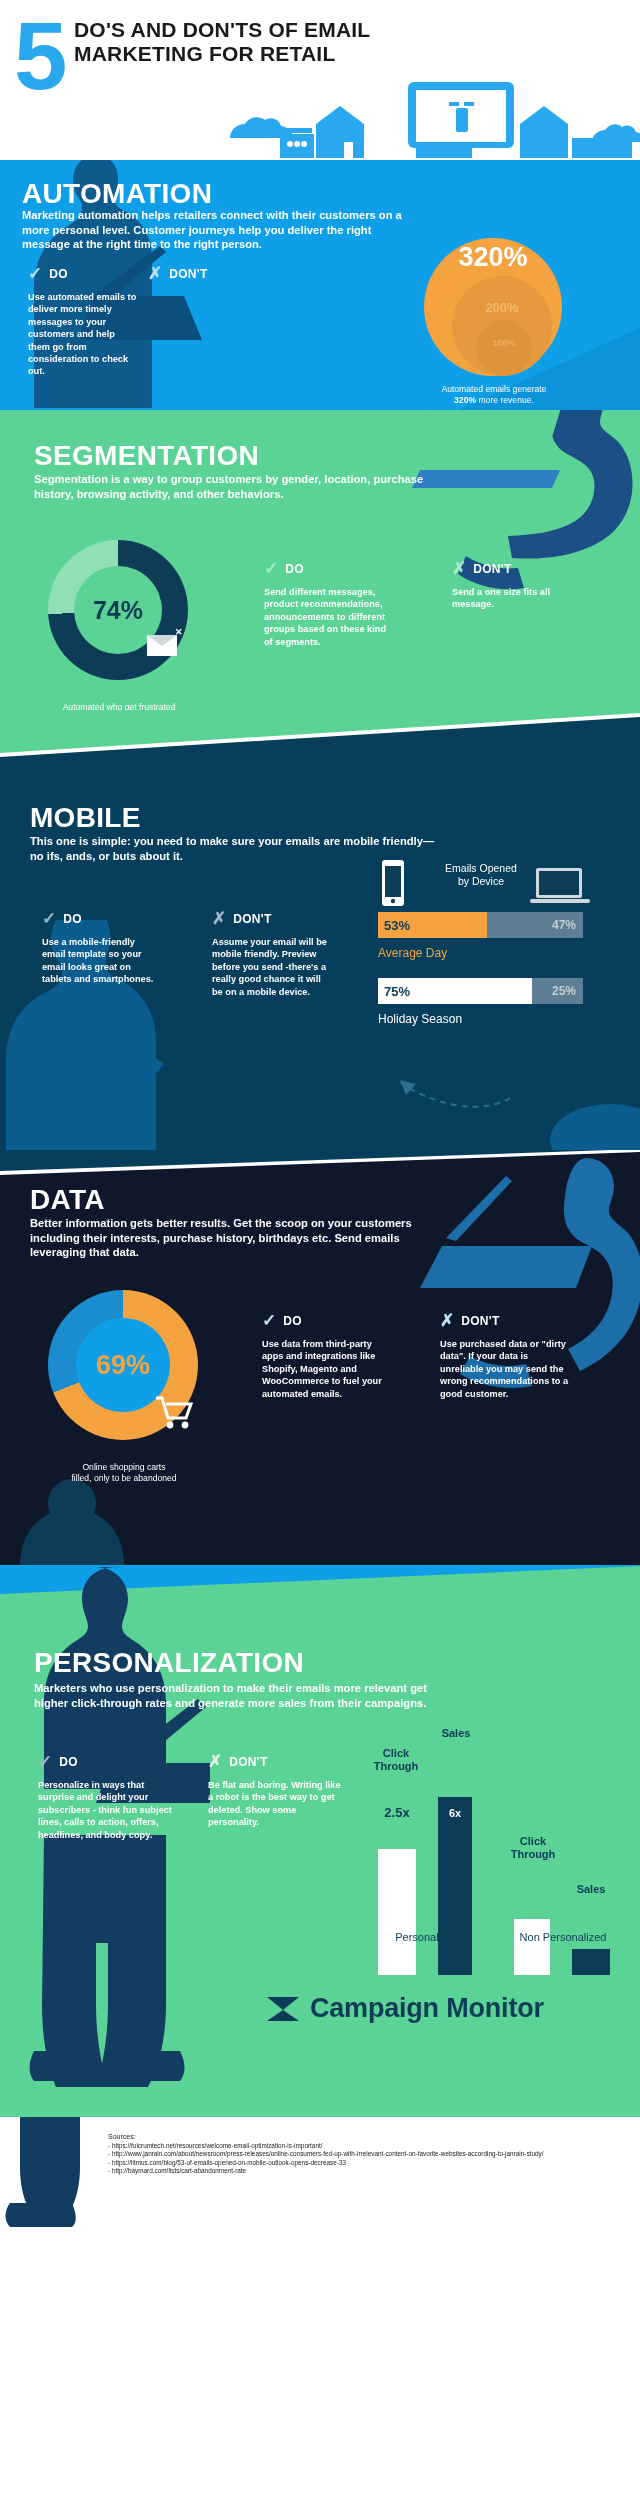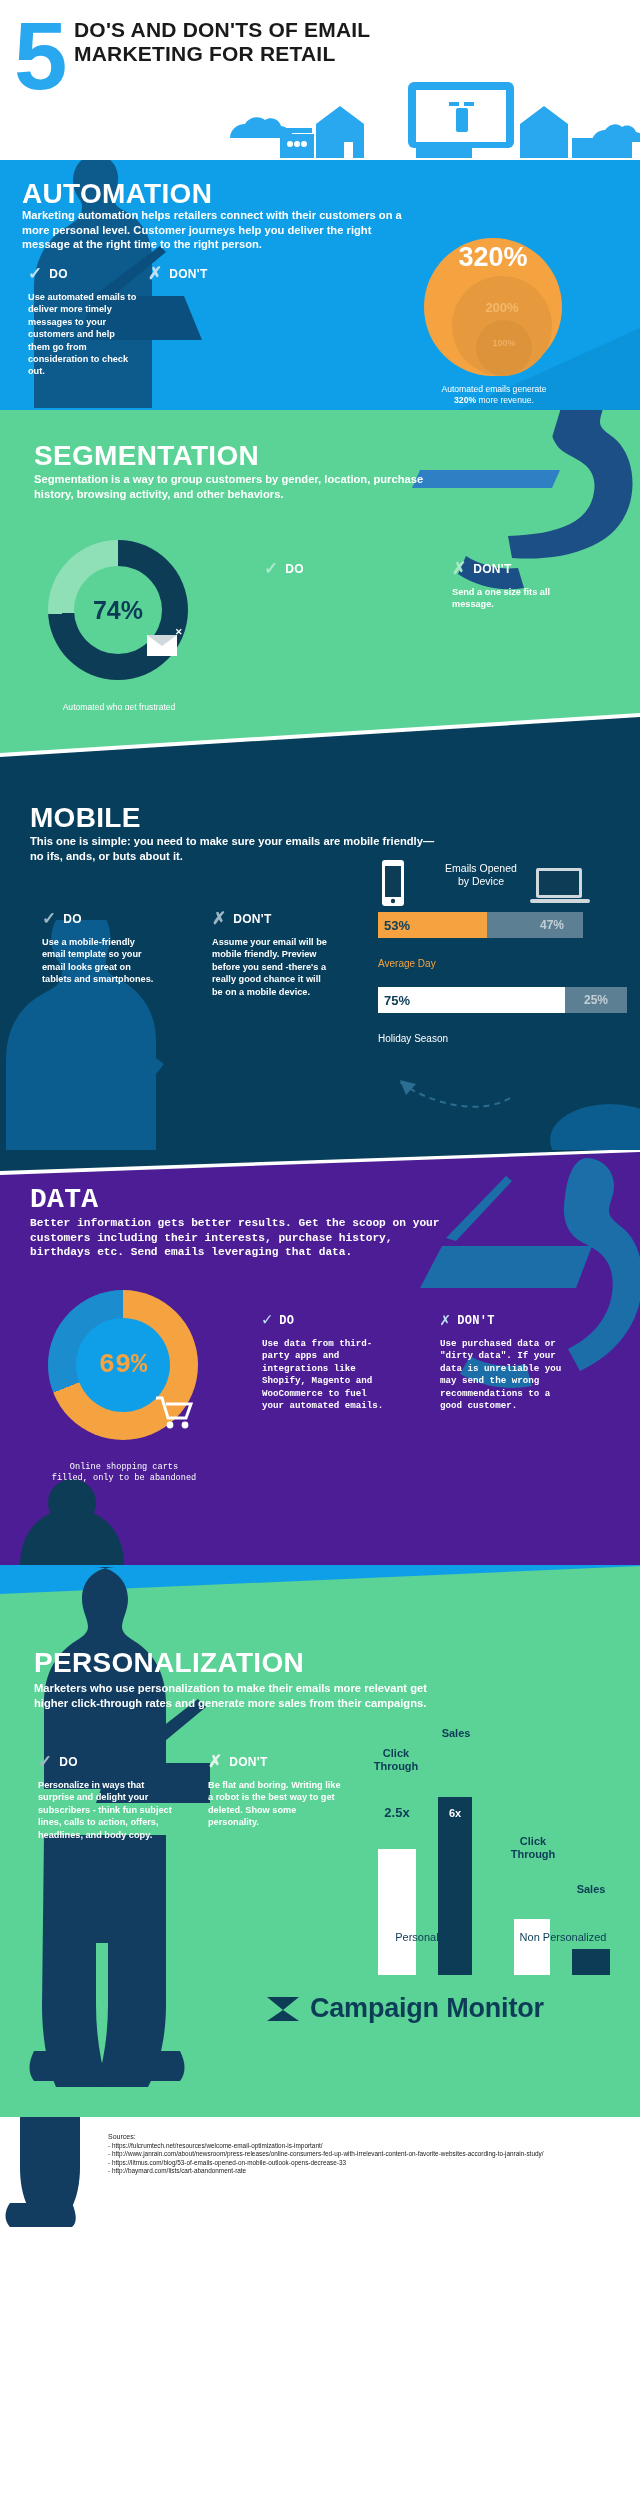--- a/index.html
+++ b/index.html
@@ -44,25 +44,25 @@
 
   
   .segmentation{background:#5bd296;height:300px;}
 
   
   .mobile{background:#073e5c;height:420px;}
 
   .bar-track{position:relative;height:26px;background:#5d7f93;overflow:hidden;}
   .bar-fill{position:absolute;left:0;top:0;bottom:0;}
   .bar-left-lbl{position:absolute;left:6px;top:50%;transform:translateY(-50%);font-size:13px;font-weight:bold;}
-  .bar-right-lbl{position:absolute;right:19px;top:50%;transform:translateY(-50%);font-size:12px;font-weight:bold;color:#c3cfd6;}
-  .bar-cap{font-size:10px;margin-top:20px;}
-
-  
-  .data{background:#4c1d95;height:405px;font-family:Liberation Mono, monospace;}
+  .bar-right-lbl{position:absolute;right:7px;top:50%;transform:translateY(-50%);font-size:12px;font-weight:bold;color:#c3cfd6;}
+  .bar-cap{font-size:12px;margin-top:8px;}
+
+  
+  .data{background:#0f172a;height:405px;}
 
   
   .personalization{background:#5bd296;height:600px;}
   .chart-bar{position:absolute;bottom:0;}
   .chart-lbl{position:absolute;text-align:center;font-weight:bold;color:#0d3c57;}
 
   
   .footer{background:#ffffff;height:130px;position:relative;}
   .sources{position:absolute;left:108px;top:16px;font-size:6.4px;line-height:8.6px;color:#1a1a1a;}
   .sources .ttl{font-size:7px;}
@@ -169,20 +169,21 @@
           <span>Automated who get frustrated</span><br>
           
         </div>
       </div>
 
       <div class="dd-col" style="position:absolute;left:264px;top:150px;width:122px;">
         <div class="dd-head">
           <span class="mark" style="color:#a9e9c9">✓</span>
           <span class="lbl" style="color:#fff">DO</span>
         </div>
+        <div class="dd-body" style="color:#fff">Send different messages, product recommendations, announcements to different groups based on these kind of segments.</div>
       </div>
 
       <div class="dd-col" style="position:absolute;left:452px;top:150px;width:125px;">
         <div class="dd-head">
           <span class="mark" style="color:#a9e9c9">✗</span>
           <span class="lbl" style="color:#fff">DON'T</span>
         </div>
         <div class="dd-body" style="color:#fff">Send a one size fits all message.</div>
       </div>
     </div>
@@ -246,21 +247,21 @@
           </svg>
         </div>
 
         <div class="bar-track" style="width:205px;margin-top:6px;">
           <div class="bar-fill" style="width:53%;background:#f4a340;"></div>
           <div class="bar-left-lbl" style="color:#0d3c57;">53%</div>
           <div class="bar-right-lbl">47%</div>
         </div>
         <div class="bar-cap" style="color:#f4a340;">Average Day</div>
 
-        <div class="bar-track" style="width:205px;margin-top:18px;padding-left:44px;">
+        <div class="bar-track" style="width:205px;margin-top:18px;">
           <div class="bar-fill" style="width:75%;background:#ffffff;"></div>
           <div class="bar-left-lbl" style="color:#0d3c57;">75%</div>
           <div class="bar-right-lbl">25%</div>
         </div>
         <div class="bar-cap" style="color:#ffffff;">Holiday Season</div>
       </div>
     </div>
   </div>
 
   <div class="sec data" style="height:415px;">

